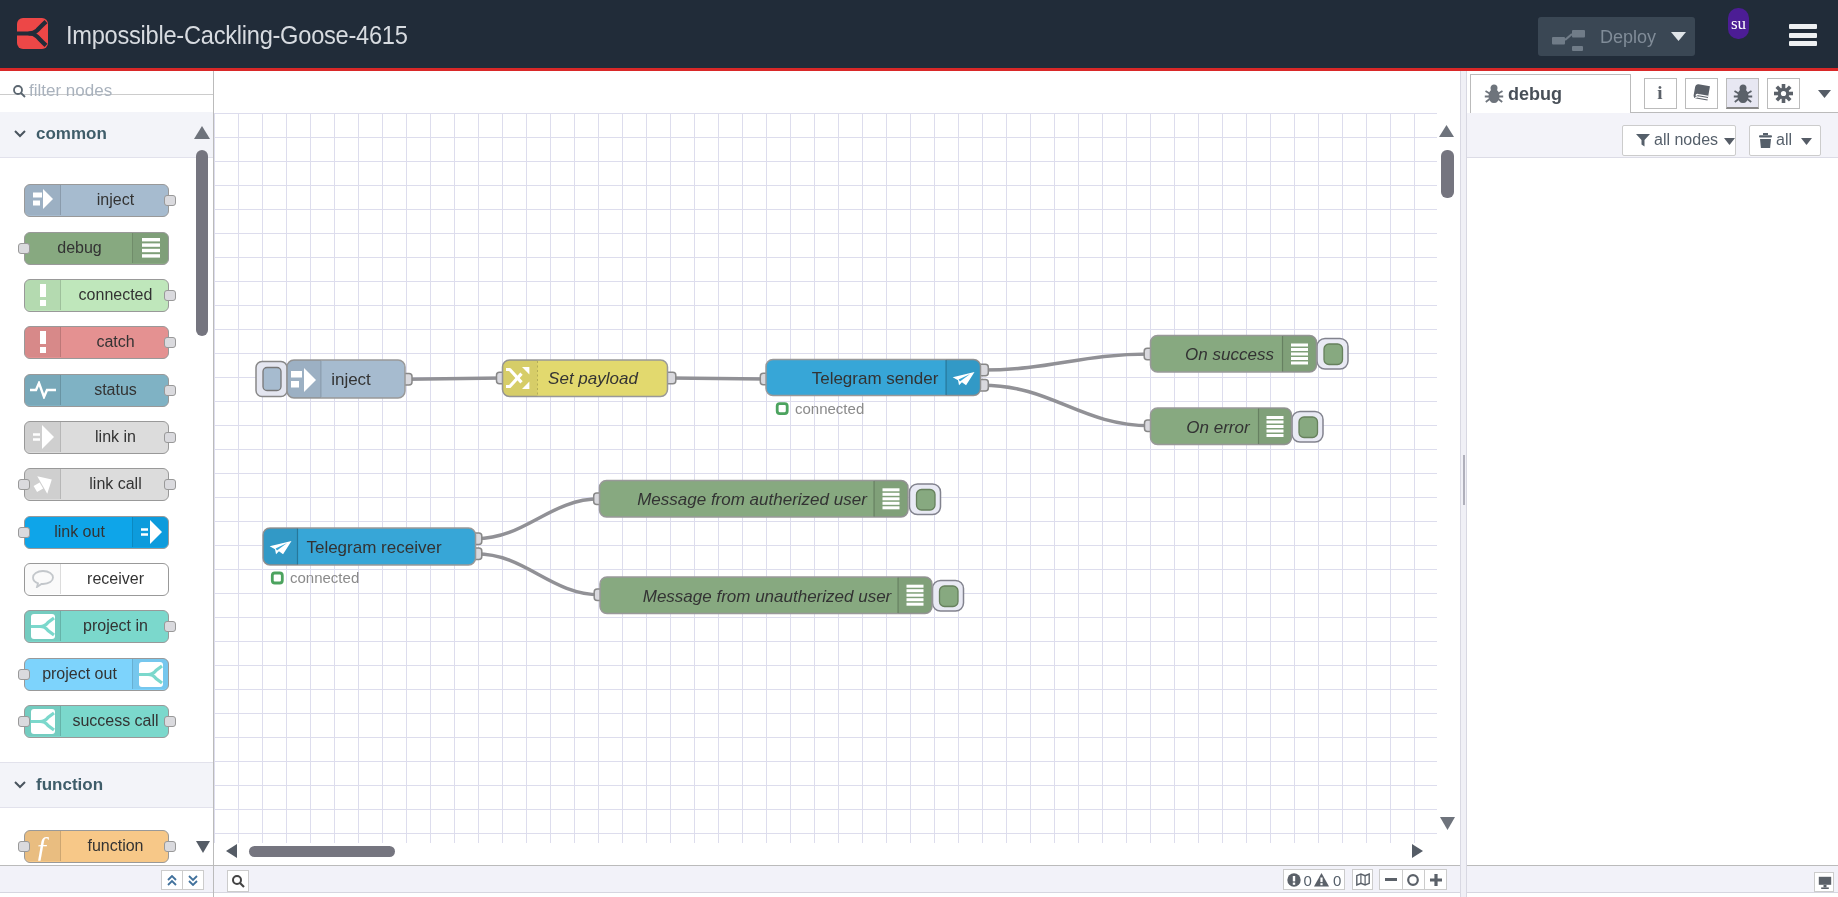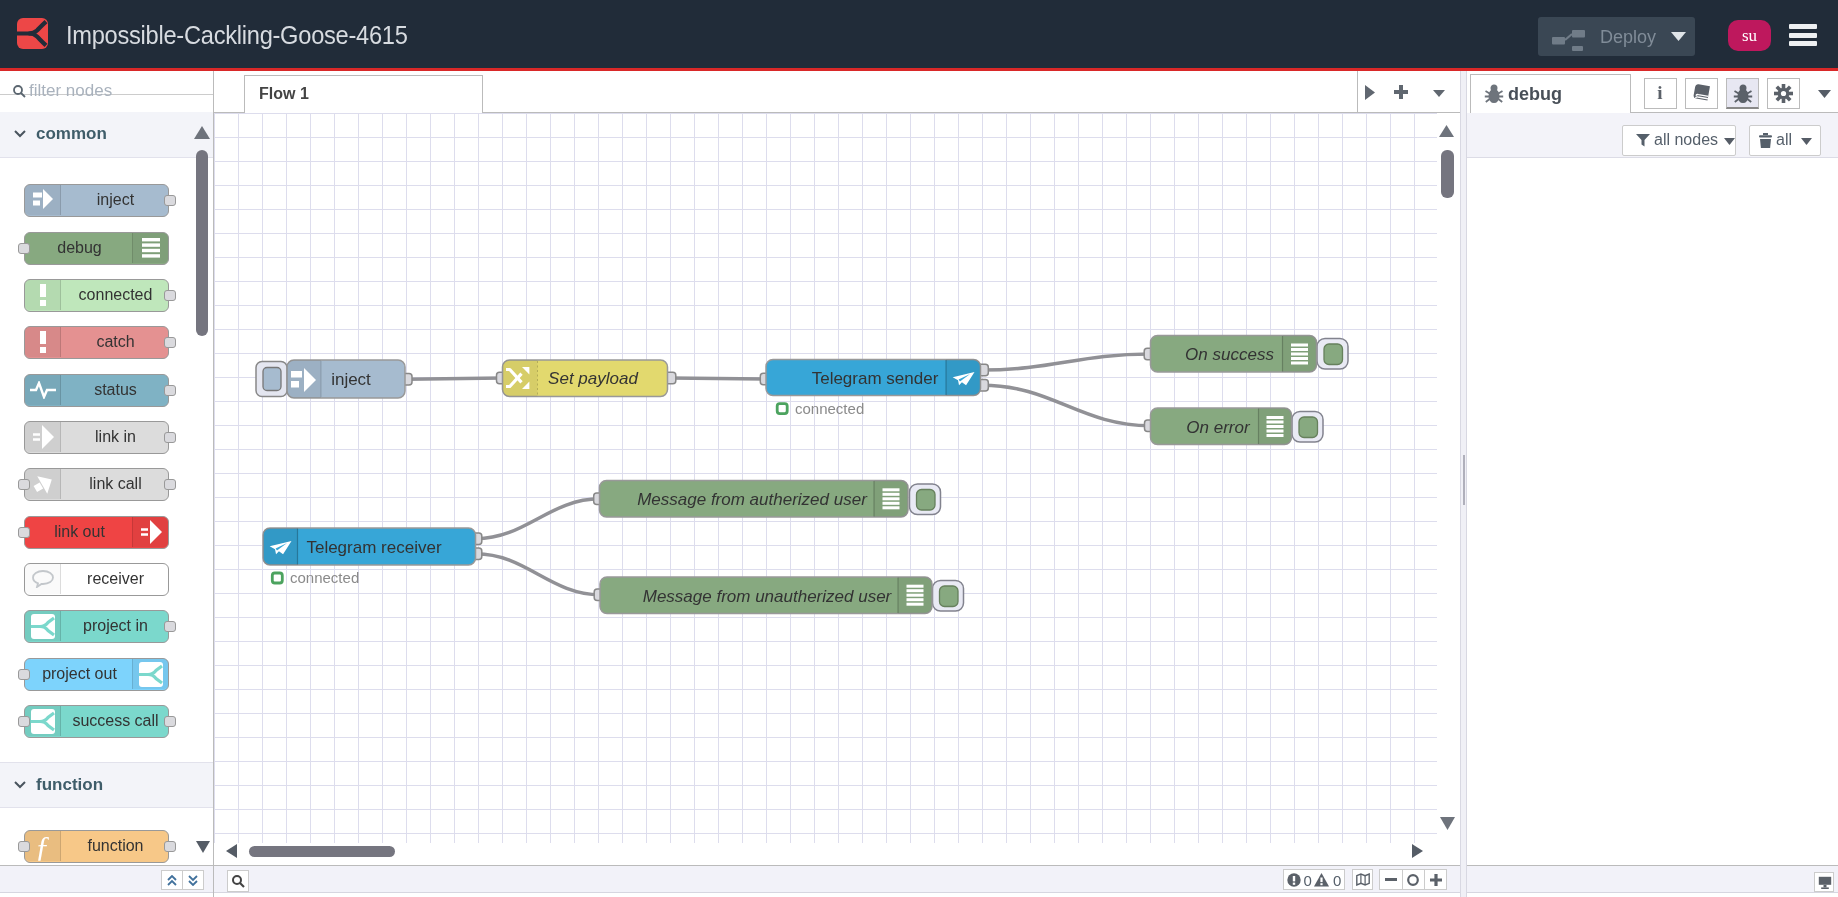--- a/index.html
+++ b/index.html
@@ -8,22 +8,22 @@
   .abs { position:absolute; }
   #page { position:relative; width:1838px; height:897px; }
   
   #header { position:absolute; left:0; top:0; width:1838px; height:68px; background:#212c39; }
   #redline { position:absolute; left:0; top:68px; width:1838px; height:3px; background:#d92828; }
   #title { position:absolute; left:66px; top:20px; color:#d7dbe0; font-size:26px;
      letter-spacing:-0.3px; white-space:nowrap; transform:scaleX(0.91); transform-origin:0 0; }
   #deploy { position:absolute; left:1538px; top:17px; width:157px; height:39px;
      background:#3a4754; border-radius:3px; }
   #deploy .txt { position:absolute; left:62px; top:10px; font-size:18px; color:#808c98; }
-  #avatar { position:absolute; left:1728px; top:20px; width:43px; height:31px; border-radius:10px;
-     background:#be185d; color:#fff; font-family:"Liberation Serif", serif; font-size:17px;
+  #avatar { position:absolute; left:1728px; top:8px; width:21px; height:31px; border-radius:10px;
+     background:#4c1d95; color:#fff; font-family:"Liberation Serif", serif; font-size:17px;
      text-align:center; line-height:31px; }
   .hbar { position:absolute; left:1789px; width:28px; height:5px; background:#eef0f2; border-radius:1px; }
   
   #palette { position:absolute; left:0; top:71px; width:214px; height:826px; background:#fff;
      border-right:1px solid #bbb; }
   #psearch { position:absolute; left:0; top:0; width:213px; height:24px; background:#fff;
      border-bottom:1px solid #ccc; }
   #psearch .ph { position:absolute; left:29px; top:10px; font-size:17px; color:#a9b2bd; }
   .cat { position:absolute; left:0; width:213px; height:46px; background:#f3f4f9;
      border-bottom:1px solid #e2e2ec; border-top:1px solid #e2e2ec; }
@@ -196,21 +196,21 @@
                 <path d="M9,2 L20,12 L9,22 Z"></path>
                 <path d="M1,8.5 h7 v7 h-7 z"></path>
               </g>
           </svg>
           </div>
         <div class="lbl" style="left:36px;width:109px;text-align:center">link call</div>
         <div class="pport" style="left:-7px"></div>
         <div class="pport" style="left:138.5px"></div>
       </div>
 
-      <div class="pnode" style="top:444.5px;background:#ef4444">
+      <div class="pnode" style="top:444.5px;background:#0ea5e9">
         <div class="ic icr">
             <svg class="abs" style="left:8px;top:3px" width="22" height="24" viewBox="0 0 22 24">
           <g fill="#fff">
                 <path d="M9,0 L21,12 L9,24 Z"></path>
                 <path d="M0,8.2 h7 v2.6 h-7 z M0,13.2 h7 v2.6 h-7 z"></path>
               </g>
           </svg>
           </div>
         <div class="lbl" style="left:0;width:109px;text-align:center">link out</div>
         <div class="pport" style="left:-7px"></div>
@@ -291,35 +291,20 @@
         <path d="M1,5 L5,1 L9,5 M1,10 L5,6 L9,10" stroke="#41719c" stroke-width="1.8" fill="none"></path>
       </svg>
     </div>
     <div class="abs" style="left:182px;top:4px;width:22px;height:20px;background:#fff;border:1px solid #ccc">
       <svg class="abs" style="left:5px;top:4px" width="10" height="11" viewBox="0 0 10 11">
         <path d="M1,1 L5,5 L9,1 M1,6 L5,10 L9,6" stroke="#41719c" stroke-width="1.8" fill="none"></path>
       </svg>
     </div>
   </div>
 
-  <div id="tabbar">
-    <div id="flowtab">
-        <div class="lbl">Flow 1</div>
-      </div>
-    <div class="abs" style="left:1143px;top:0;width:1px;height:41px;background:#bbb"></div>
-    <svg class="abs" style="left:1151px;top:14px" width="10" height="15" viewBox="0 0 10 15">
-      <path d="M0,0 L10,7.5 L0,15 Z" fill="#606770"></path>
-    </svg>
-    <svg class="abs" style="left:1180px;top:14px" width="14" height="14" viewBox="0 0 14 14">
-      <path d="M5,0 h4 v5 h5 v4 h-5 v5 h-4 v-5 h-5 v-4 h5 z" fill="#606770"></path>
-    </svg>
-    <svg class="abs" style="left:1219px;top:19px" width="12" height="7" viewBox="0 0 12 7">
-      <path d="M0,0 H12 L6,7 Z" fill="#606770"></path>
-    </svg>
-  </div>
   <div id="canvas">
     <svg id="flowsvg" width="1223" height="730" viewBox="0 0 1223 730">
       <defs>
         <pattern id="grid" width="24" height="24" patternUnits="userSpaceOnUse">
           <path d="M0.5,0 V24 M0,0.5 H24" fill="none" stroke="#dddded" stroke-width="1"></path>
         </pattern>
       </defs>
       <rect width="1223" height="730" fill="url(#grid)"></rect>
 
       <g fill="none" stroke="#919196" stroke-width="3.5" stroke-linecap="round">

